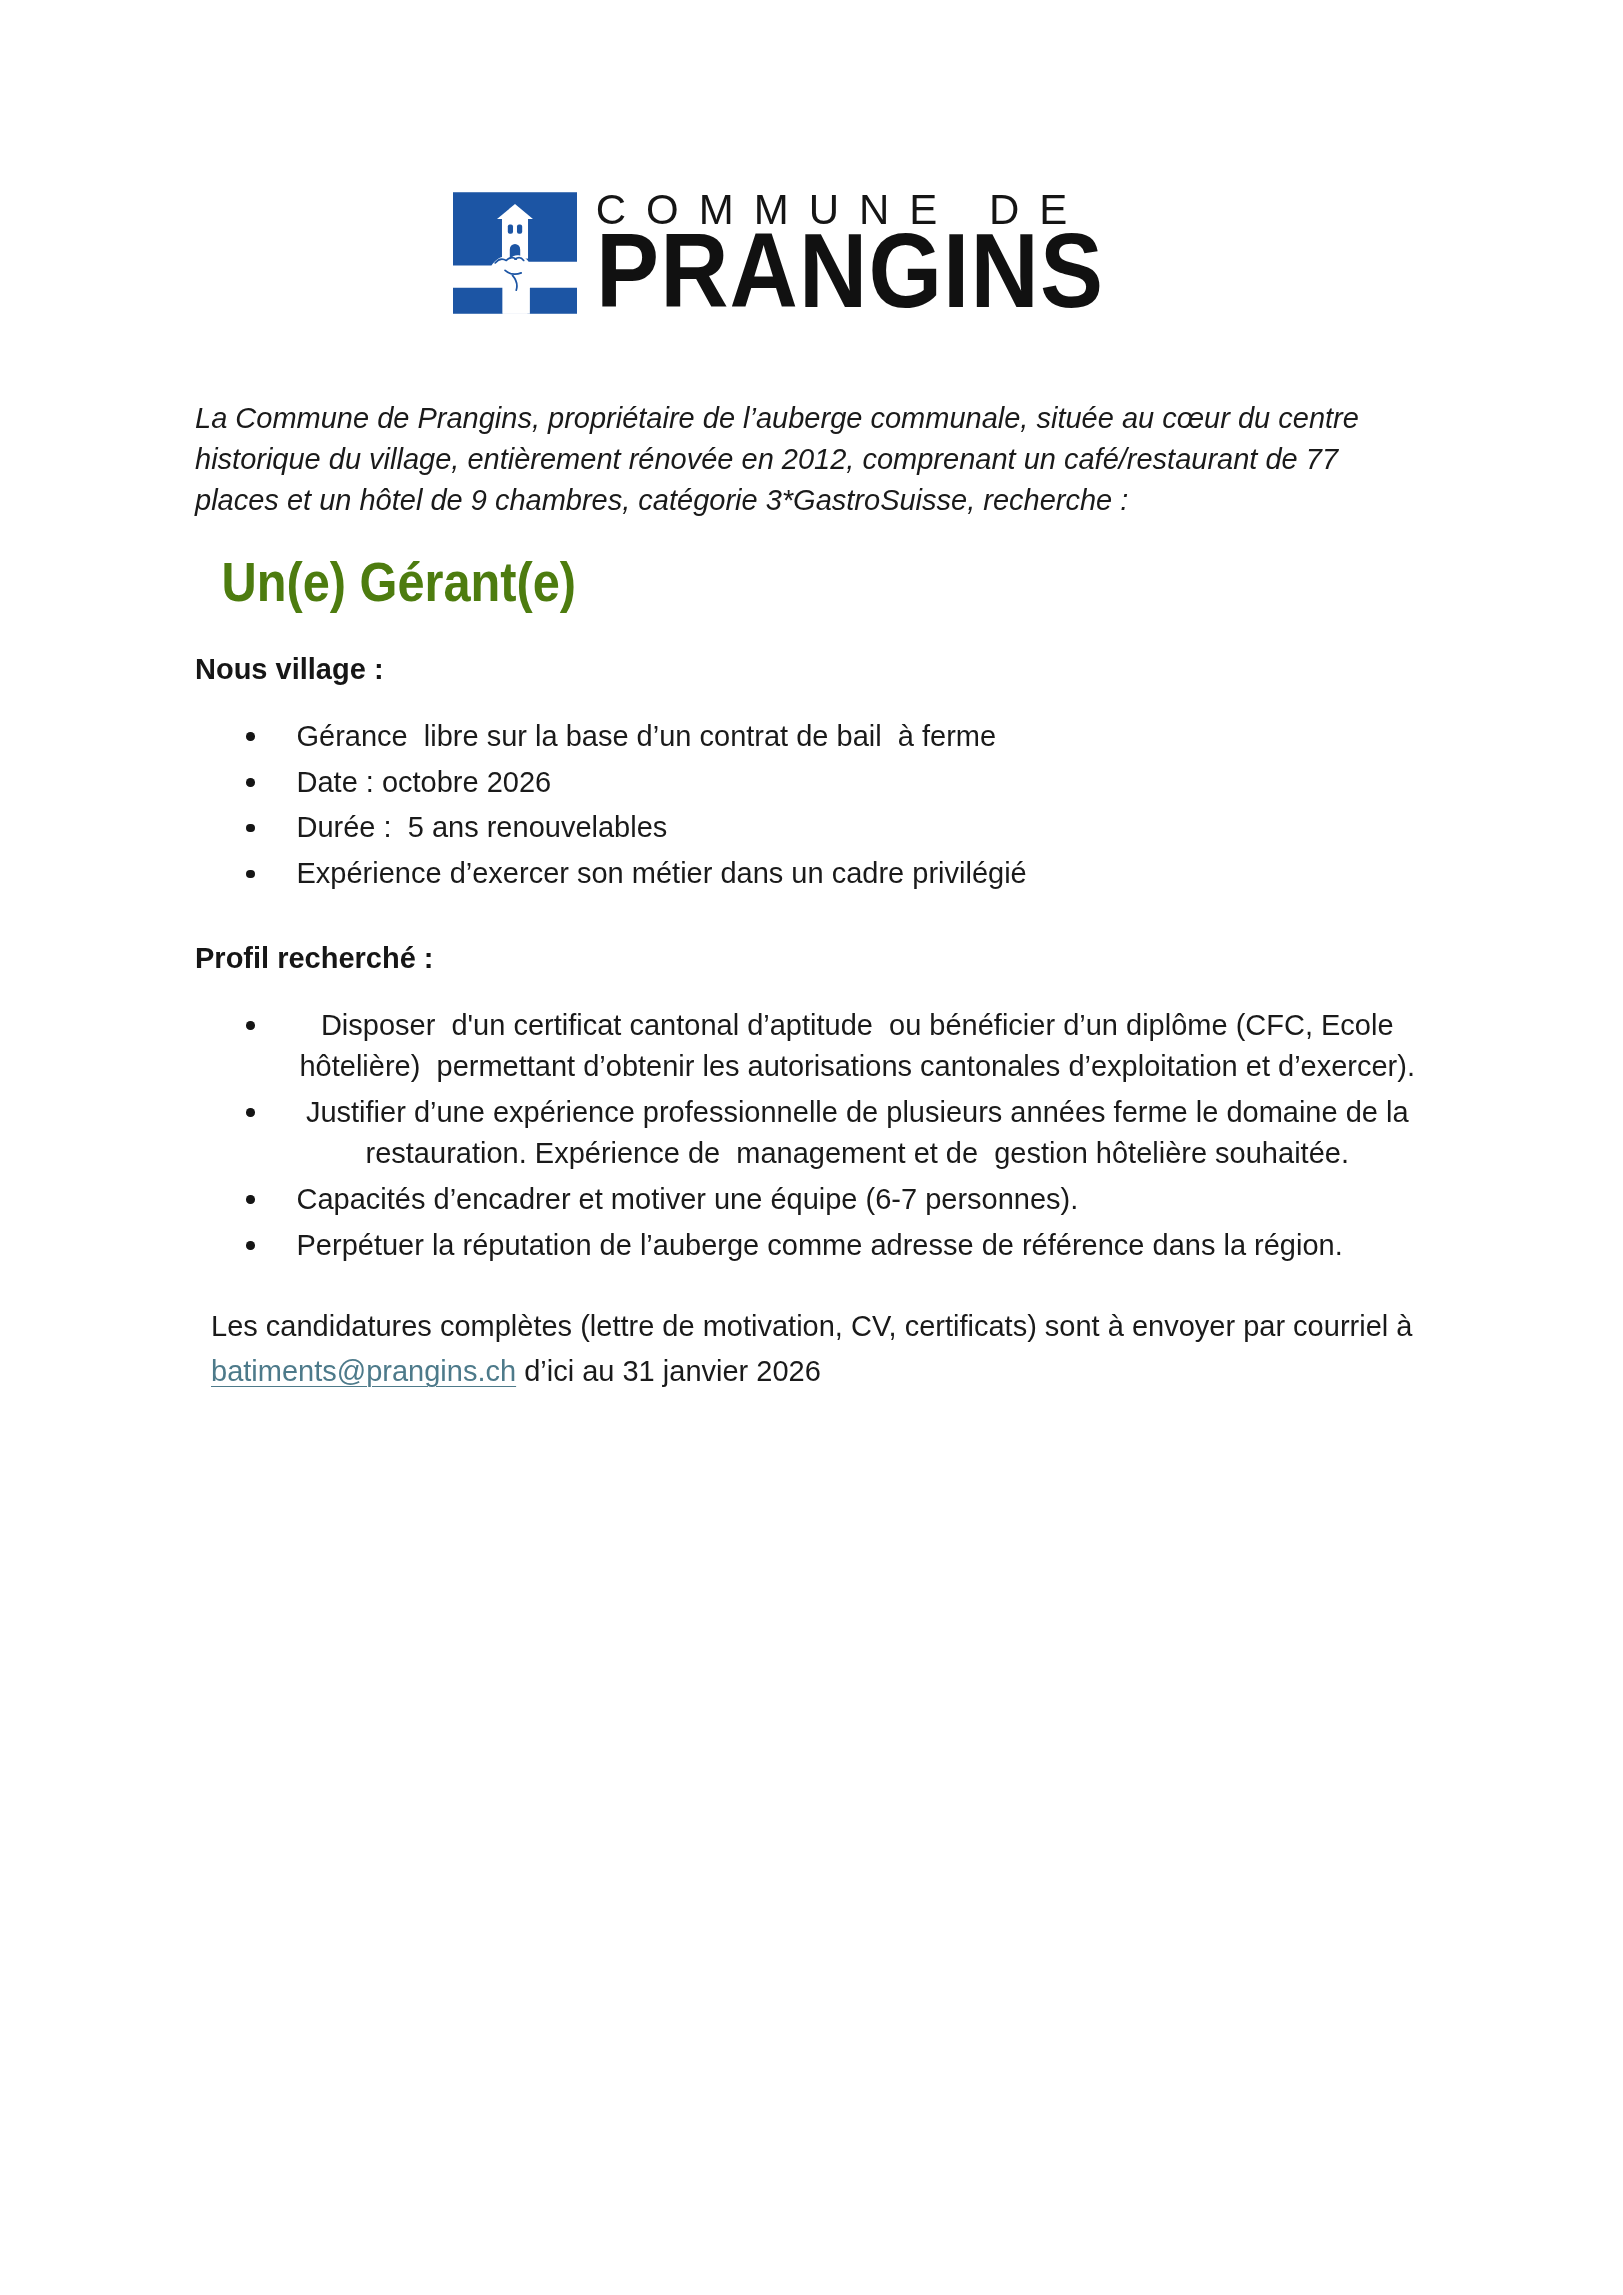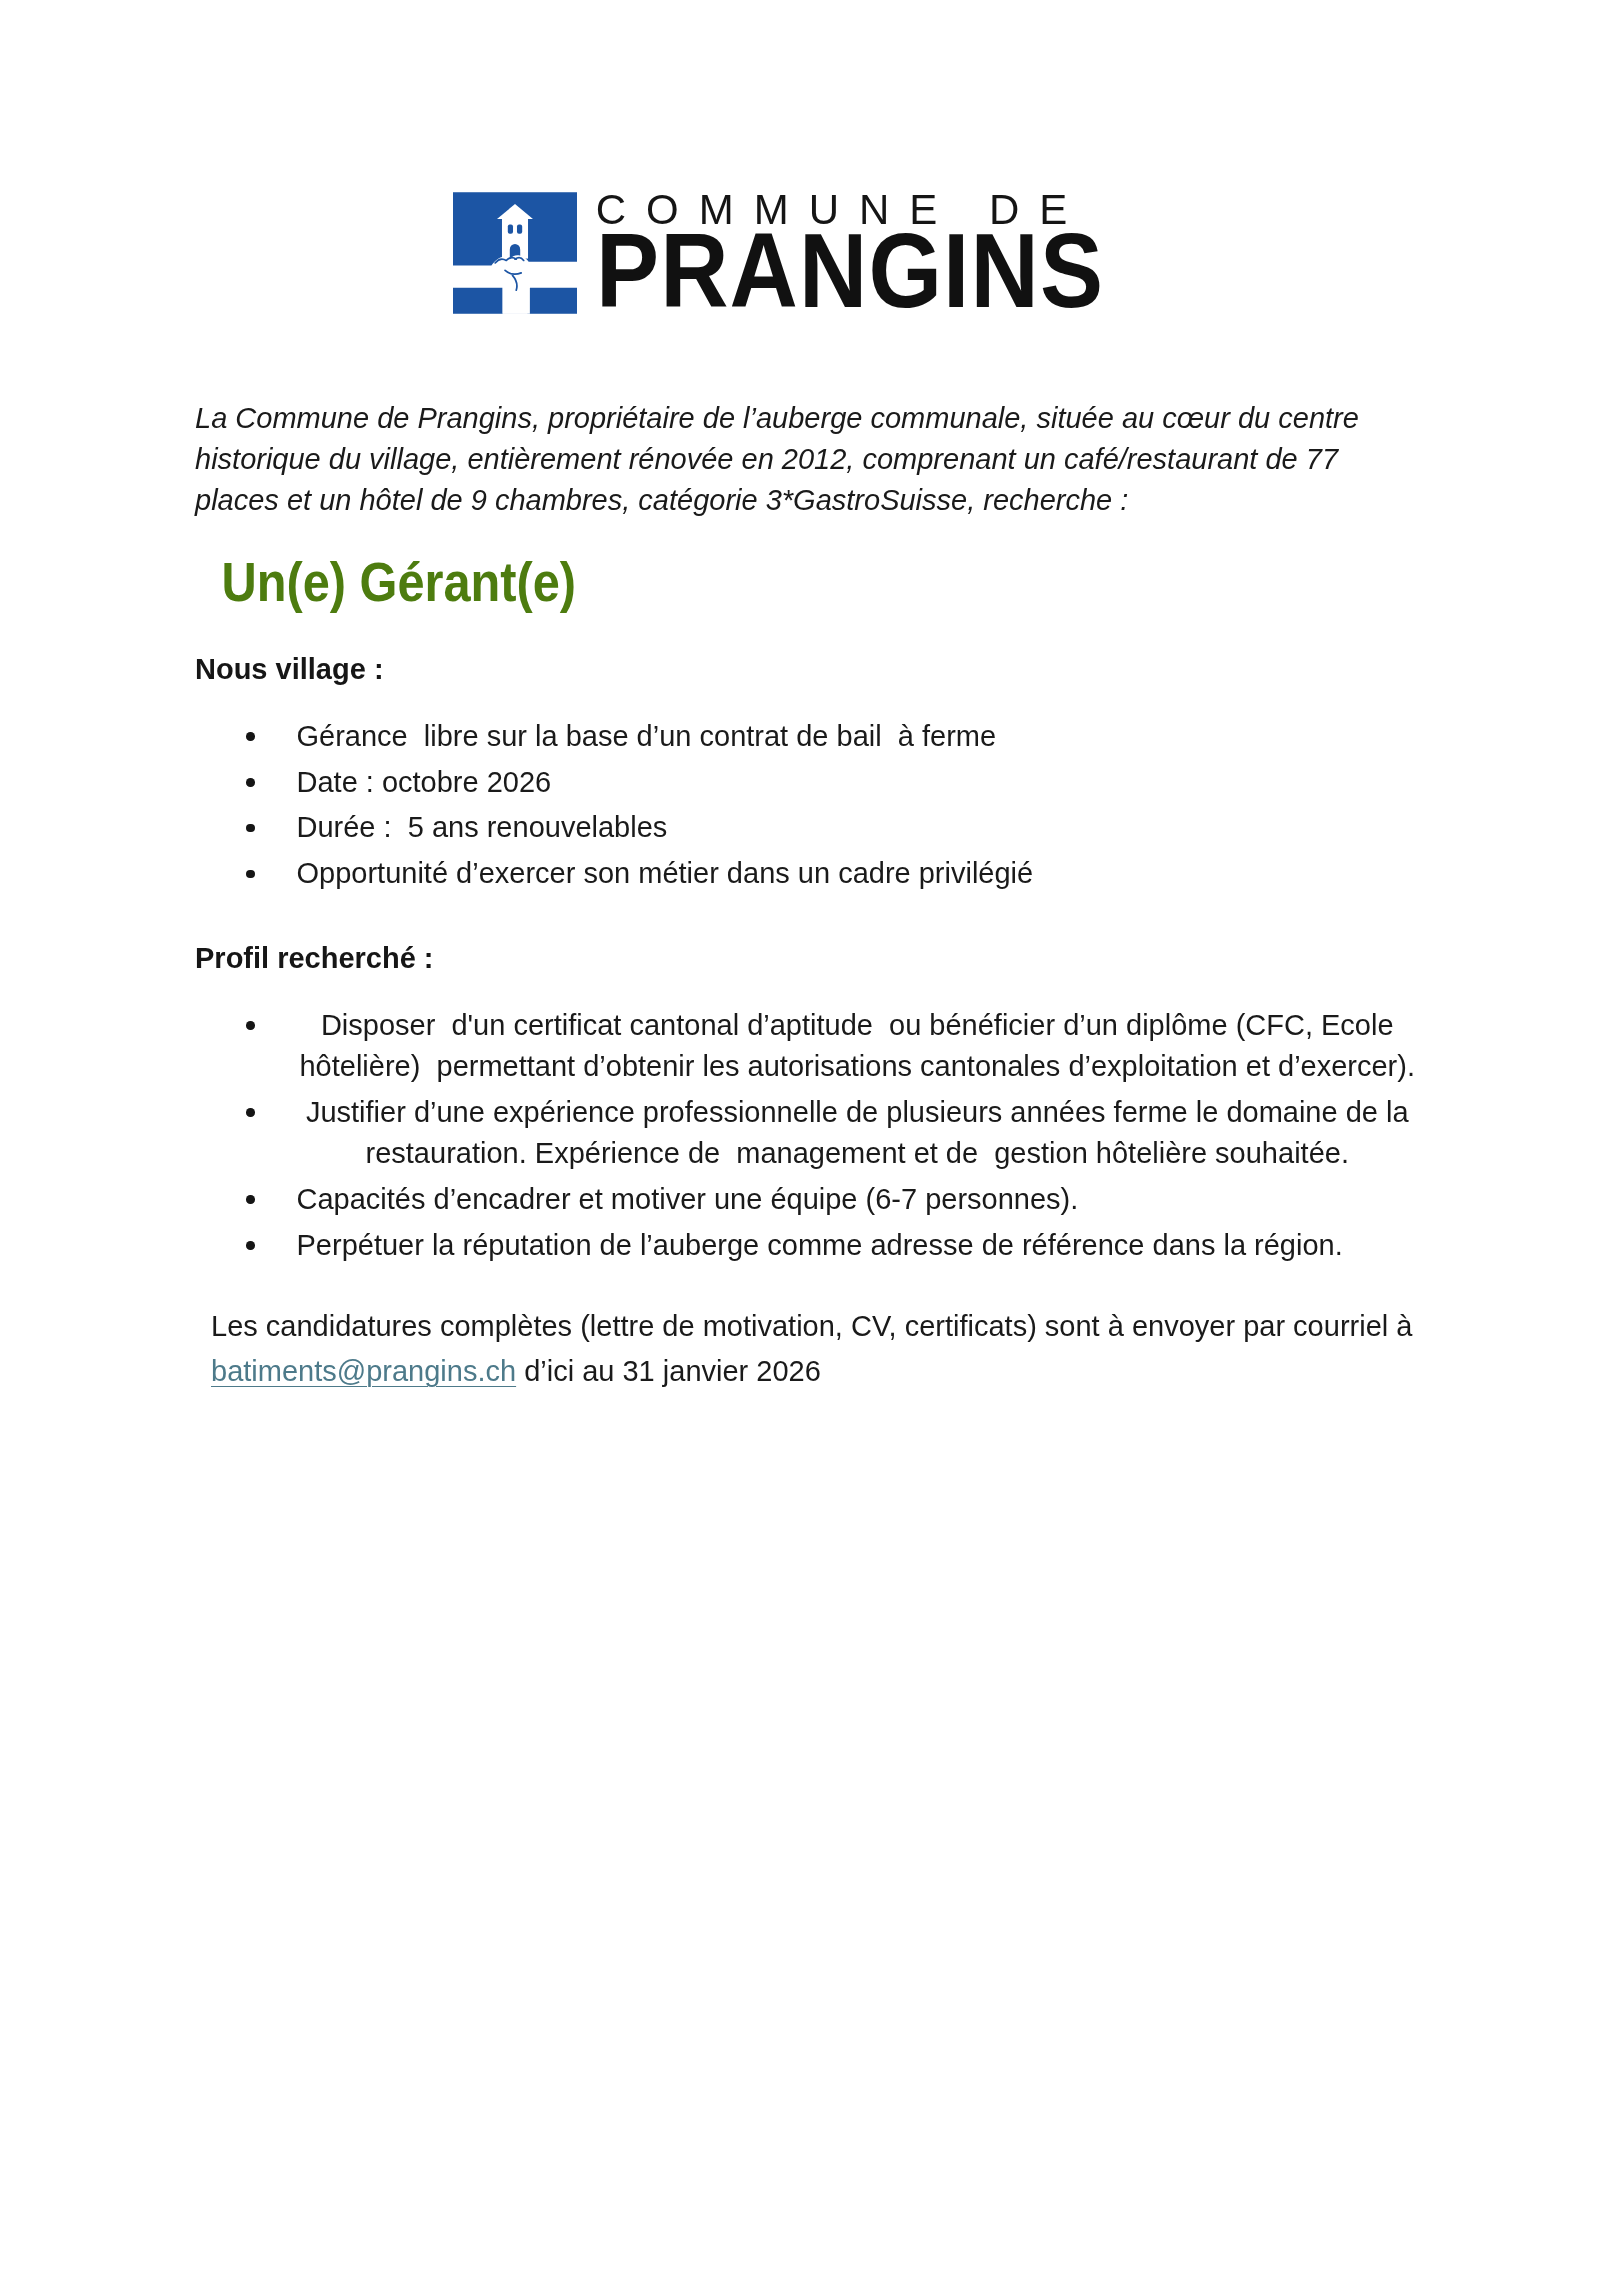--- a/index.html
+++ b/index.html
@@ -128,21 +128,21 @@
     <li>
         <span class="dot"></span>
         <span class="btxt">Date : octobre 2026</span>
       </li>
     <li>
         <span class="dot"></span>
         <span class="btxt">Durée :  5 ans renouvelables</span>
       </li>
     <li>
         <span class="dot"></span>
-        <span class="btxt">Opportunité d’exercer son métier dans un cadre privilégié</span>
+        <span class="btxt">Expérience d’exercer son métier dans un cadre privilégié</span>
       </li>
   </ul>
 
   <h2 class="section-heading second">Profil recherché :</h2>
   <ul class="bullets">
     <li>
         <span class="dot"></span>
         <span class="btxt">Disposer  d'un certificat cantonal d’aptitude  ou bénéficier d’un diplôme (CFC, Ecole hôtelière)  permettant d’obtenir les autorisations cantonales d’exploitation et d’exercer).</span>
       </li>
     <li>

